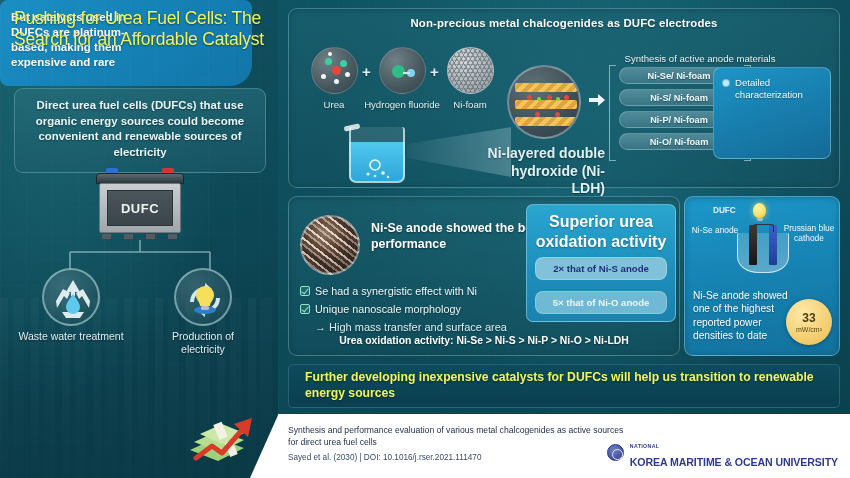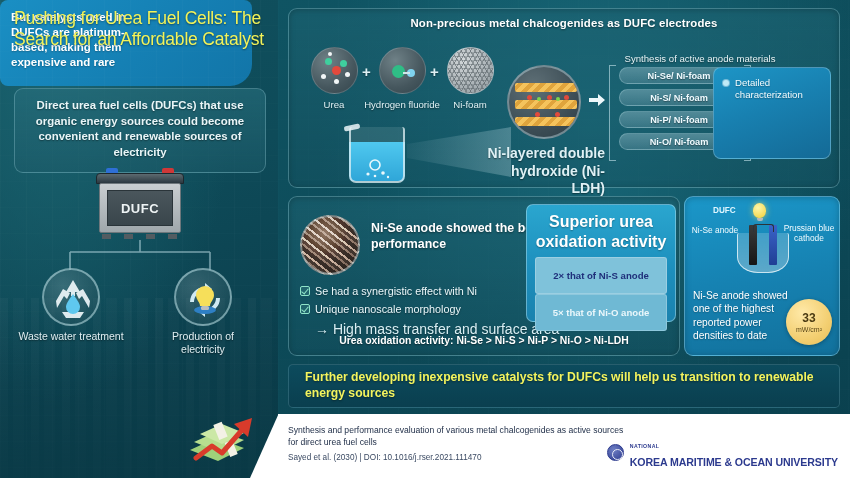--- a/index.html
+++ b/index.html
@@ -257,36 +257,36 @@
 
   .check-row { position:absolute; color:#eaf7fa; font-size:10.8px;
     text-shadow:0 1px 1.5px rgba(0,0,0,.4); }
   .cbox { display:inline-block; width:10px; height:10px; margin-right:5px;
     border:1px solid #8fe3c8; border-radius:2px; position:relative; top:1px;
     background:rgba(143,227,200,.12); }
   .cbox::after { content:""; position:absolute; left:2px; top:0px; width:3px; height:6px;
     border:solid #8fe3c8; border-width:0 1.6px 1.6px 0; transform:rotate(40deg); }
   #check1 { left:11px; top:88px; }
   #check2 { left:11px; top:106px; }
-  #sub1   { left:26px; top:124px; color:#d9eff4; font-size:14px; }
+  #sub1   { left:26px; top:124px; color:#d9eff4; font-size:11px; }
   #order-line { position:absolute; left:0; right:0; bottom:9px; text-align:center;
     color:#ffffff; font-size:10.4px; font-weight:bold;
     text-shadow:0 1px 1.5px rgba(0,0,0,.45); }
 
   
   #panel-superior {
     position:absolute; left:248px; top:204px; width:150px; height:118px;
     border-radius:7px; z-index:5;
     background:linear-gradient(180deg,#2aa6cf 0%, #1d8fbd 55%, #1a82ae 100%);
     border:1px solid rgba(190,230,240,.45);
     padding:7px 8px;
   }
   #sup-title { text-align:center; color:#ffffff; font-size:16px; font-weight:bold;
     line-height:1.22; text-shadow:0 1px 1.5px rgba(0,0,0,.3); margin-bottom:6px; }
-  .sup-row { height:37px; margin-bottom:0; border-radius:3px;
+  .sup-row { height:23px; margin-bottom:11px; border-radius:8px;
     display:flex; align-items:center; justify-content:center;
     font-size:9.6px; font-weight:bold; border:1px solid rgba(255,255,255,.22); }
   .sup-row.r1 { background:#7fc2da; color:#1f2f7a; }
   .sup-row.r2 { background:#6fb9d4; color:#eaf7fb; }
   .sup-row.r3 { background:#6fc2b0; color:#fbf33f; }
 
   
   #panel-device { left:406px; top:196px; width:156px; height:160px;
     background:linear-gradient(170deg,#1b97c9 0%,#1682b2 50%,#12719c 100%);
     border:1px solid rgba(190,230,240,.35); }

